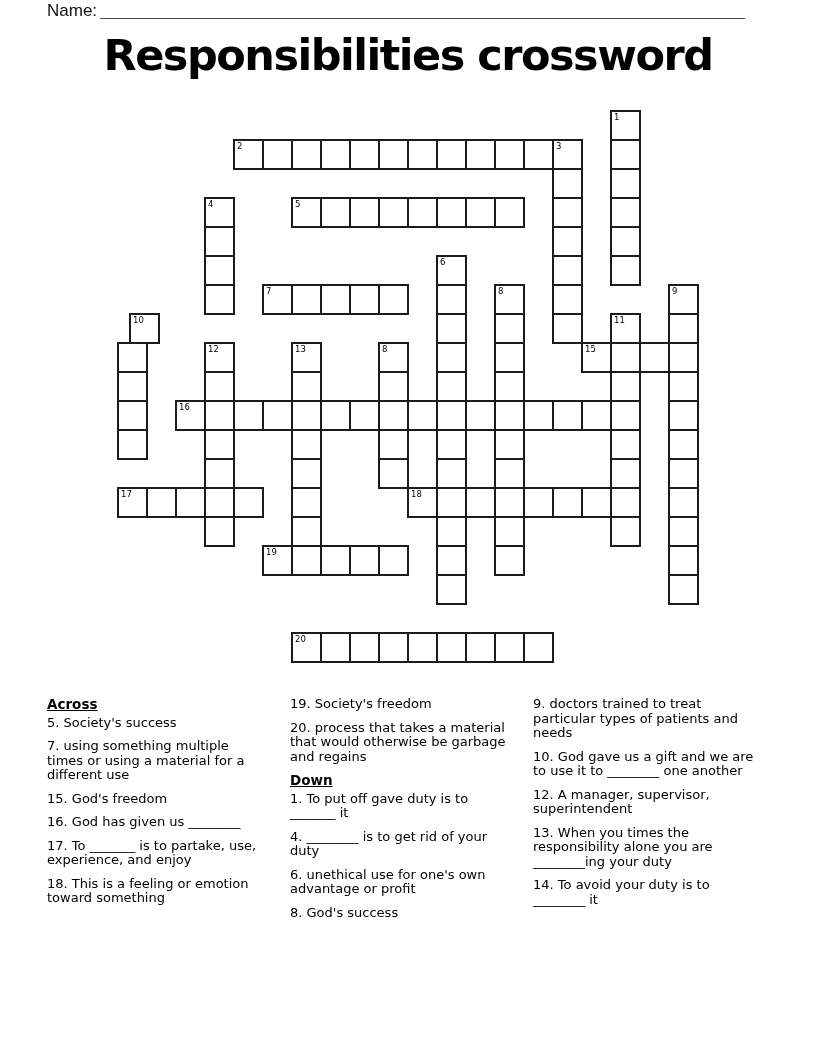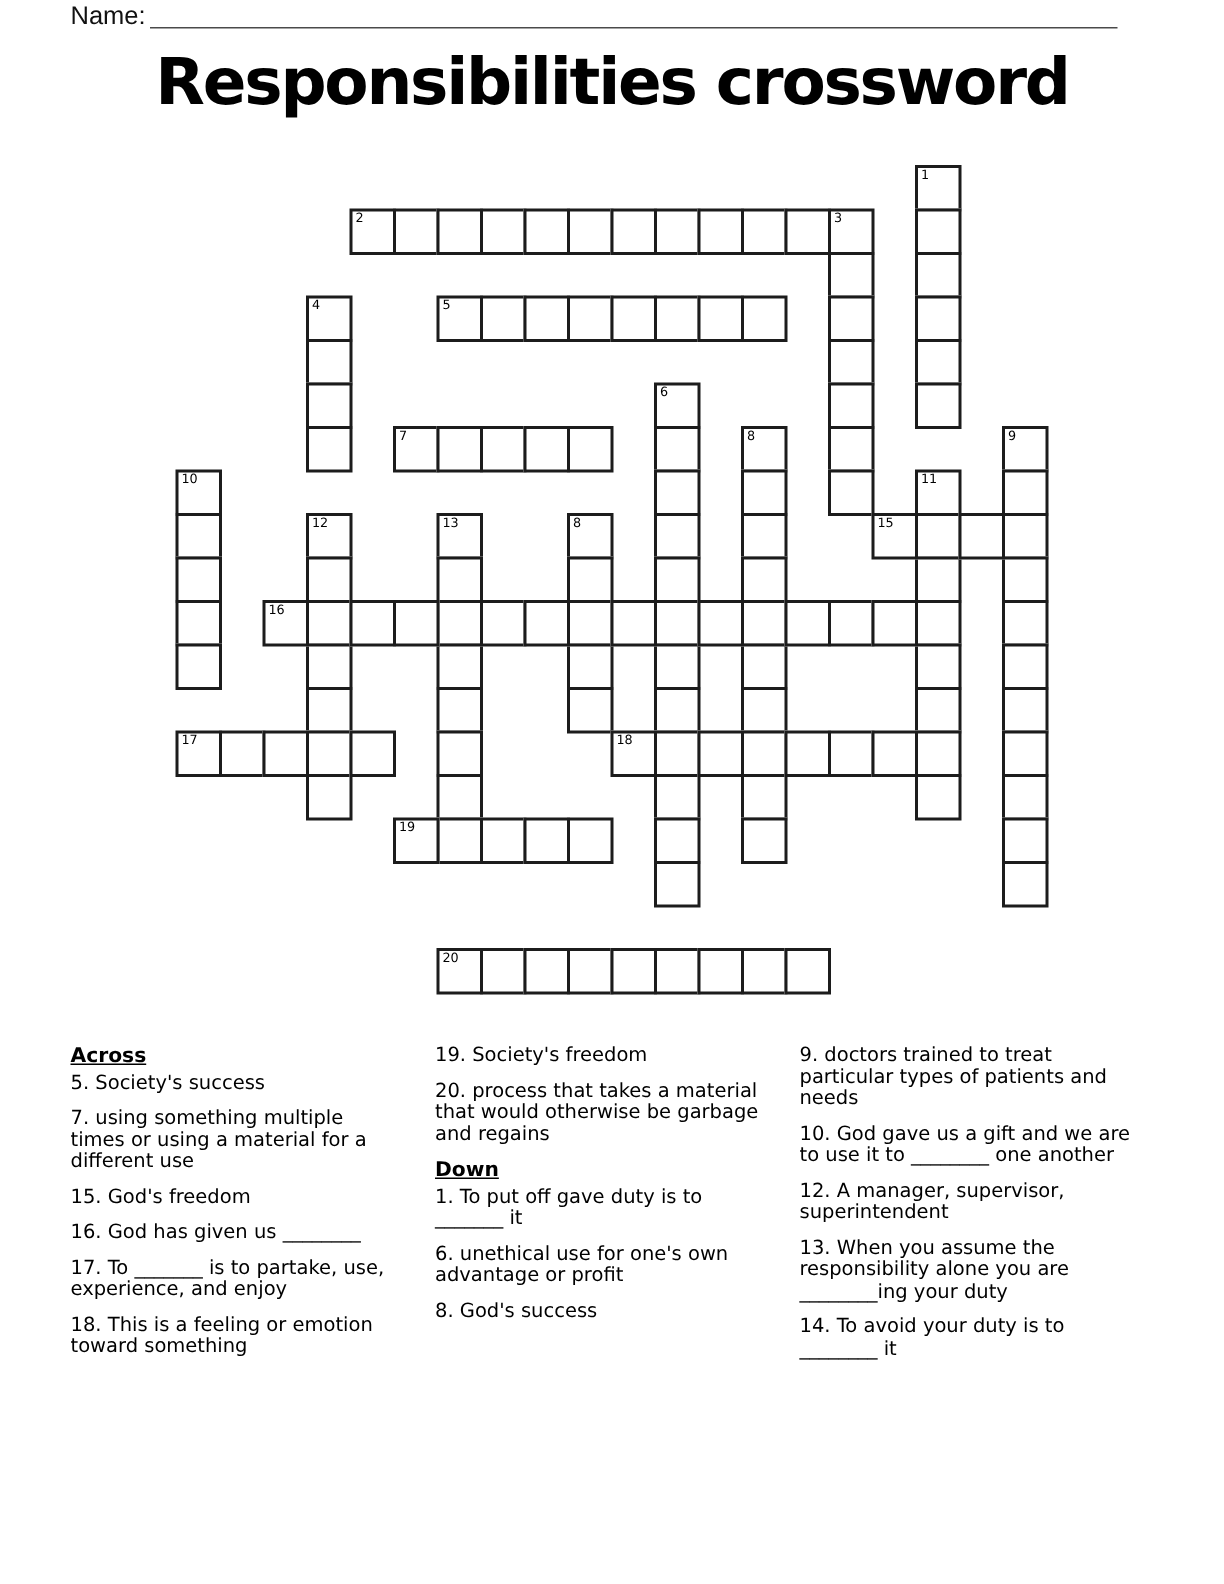--- a/index.html
+++ b/index.html
@@ -136,21 +136,21 @@
     <div class="cell" style="left: 551px; top: 203px;"></div>
     <div class="cell" style="left: 551px; top: 232px;"></div>
     <div class="cell" style="left: 551px; top: 261px;"></div>
     <div class="cell" style="left: 551px; top: 290px;"></div>
     <div class="cell" style="left: 551px; top: 319px;"></div>
     <div class="cell" style="left: 551px; top: 348px;"></div>
     <div class="cell" style="left: 551px; top: 377px;"></div>
     <div class="cell" style="left: 551px; top: 406px;"></div>
     <div class="cell" style="left: 551px; top: 435px;"></div>
     <div class="cell" style="left: 551px; top: 464px;"></div>
-    <div class="cell" style="left: 0px; top: 203px; text-decoration: underline;">
+    <div class="cell" style="left: 12px; top: 203px; text-decoration: underline;">
       <span class="num">10</span>
     </div>
     <div class="cell" style="left: 0px; top: 232px;"></div>
     <div class="cell" style="left: 0px; top: 261px;"></div>
     <div class="cell" style="left: 0px; top: 290px;"></div>
     <div class="cell" style="left: 0px; top: 319px;"></div>
     <div class="cell" style="left: 493px; top: 203px;">
       <span class="num">11</span>
     </div>
     <div class="cell" style="left: 493px; top: 232px;"></div>
@@ -241,22 +241,23 @@
     <div class="clue"><b>15.</b> <span>God's freedom</span></div>
     <div class="clue"><b>16.</b> <span>God has given us ________</span></div>
     <div class="clue"><b>17.</b> <span>To _______ is to partake, use,</span><br><span>experience, and enjoy</span></div>
     <div class="clue"><b>18.</b> <span>This is a feeling or emotion</span><br><span>toward something</span></div>
   </div>
 <div class="clue-column c2">
     <div class="clue"><b>19.</b> <span>Society's freedom</span></div>
     <div class="clue"><b>20.</b> <span>process that takes a material</span><br><span>that would otherwise be garbage</span><br><span>and regains</span></div>
     <div class="clue-header">Down</div>
     <div class="clue"><b>1.</b> <span>To put off gave duty is to</span><br><span>_______ it</span></div>
+    <div class="clue"><b>4.</b> <span>________ is to get rid of your</span><br><span>duty</span></div>
     <div class="clue"><b>6.</b> <span>unethical use for one's own</span><br><span>advantage or profit</span></div>
     <div class="clue"><b>8.</b> <span>God's success</span></div>
   </div>
 <div class="clue-column c3">
     <div class="clue"><b>9.</b> <span>doctors trained to treat</span><br><span>particular types of patients and</span><br><span>needs</span></div>
     <div class="clue"><b>10.</b> <span>God gave us a gift and we are</span><br><span>to use it to ________ one another</span></div>
     <div class="clue"><b>12.</b> <span>A manager, supervisor,</span><br><span>superintendent</span></div>
-    <div class="clue"><b>13.</b> <span>When you assume the</span><br><span>responsibility alone you are</span><br><span>________ing your duty</span></div>
+    <div class="clue"><b>13.</b> <span>When you times the</span><br><span>responsibility alone you are</span><br><span>________ing your duty</span></div>
     <div class="clue"><b>14.</b> <span>To avoid your duty is to</span><br><span>________ it</span></div>
   </div>
 
 </body></html>

